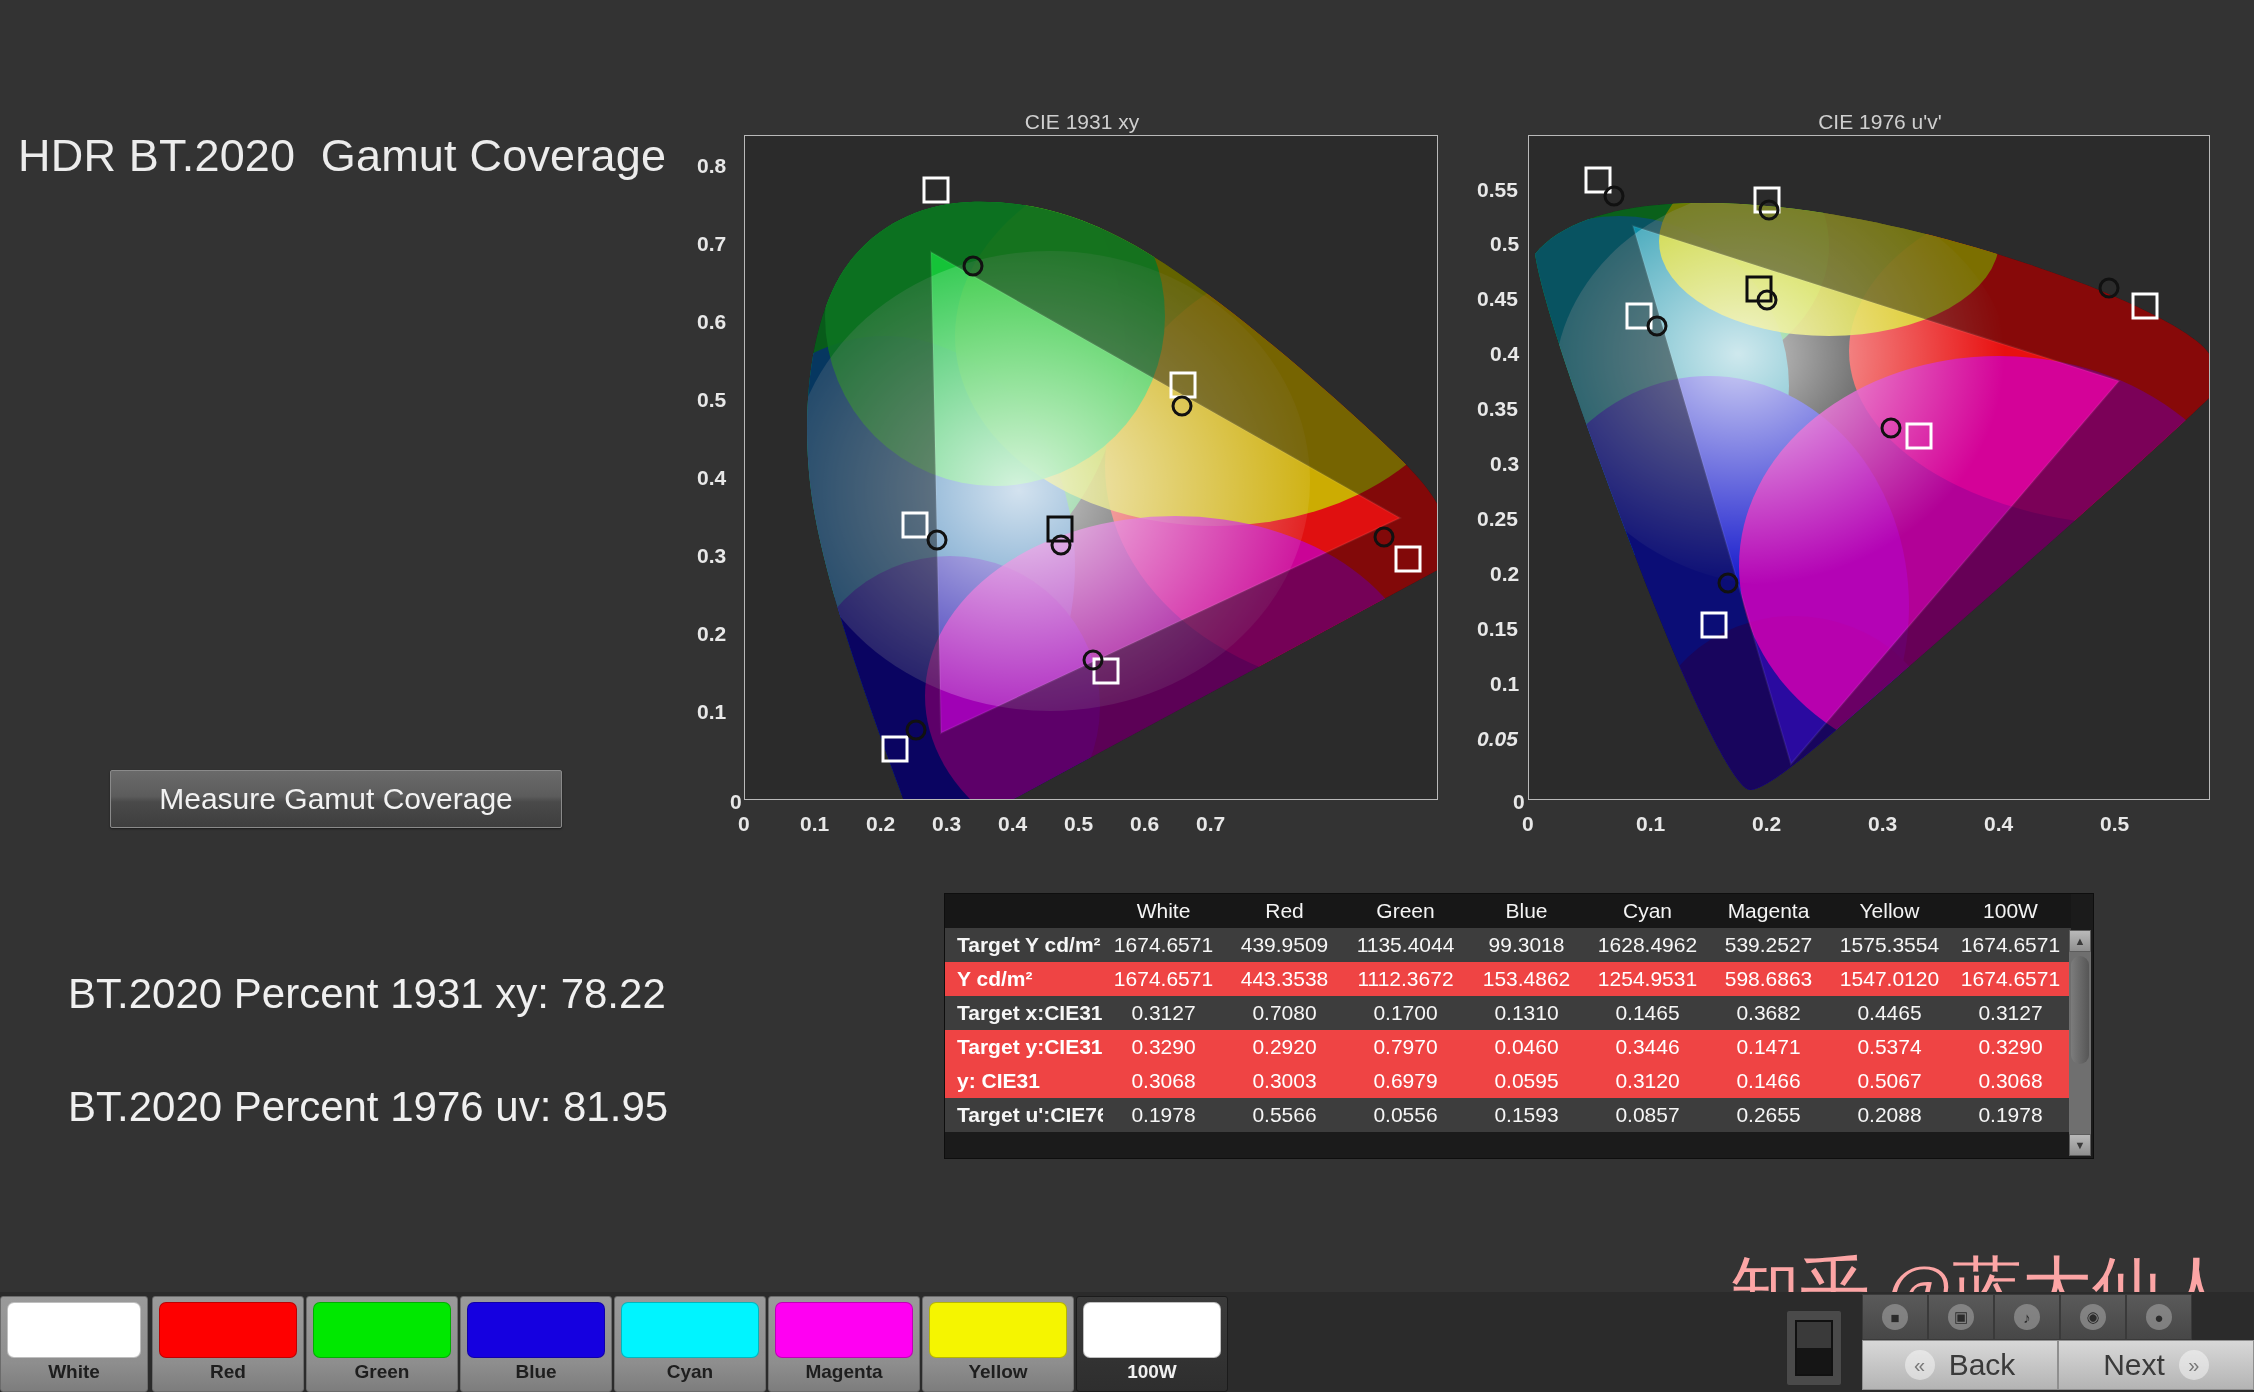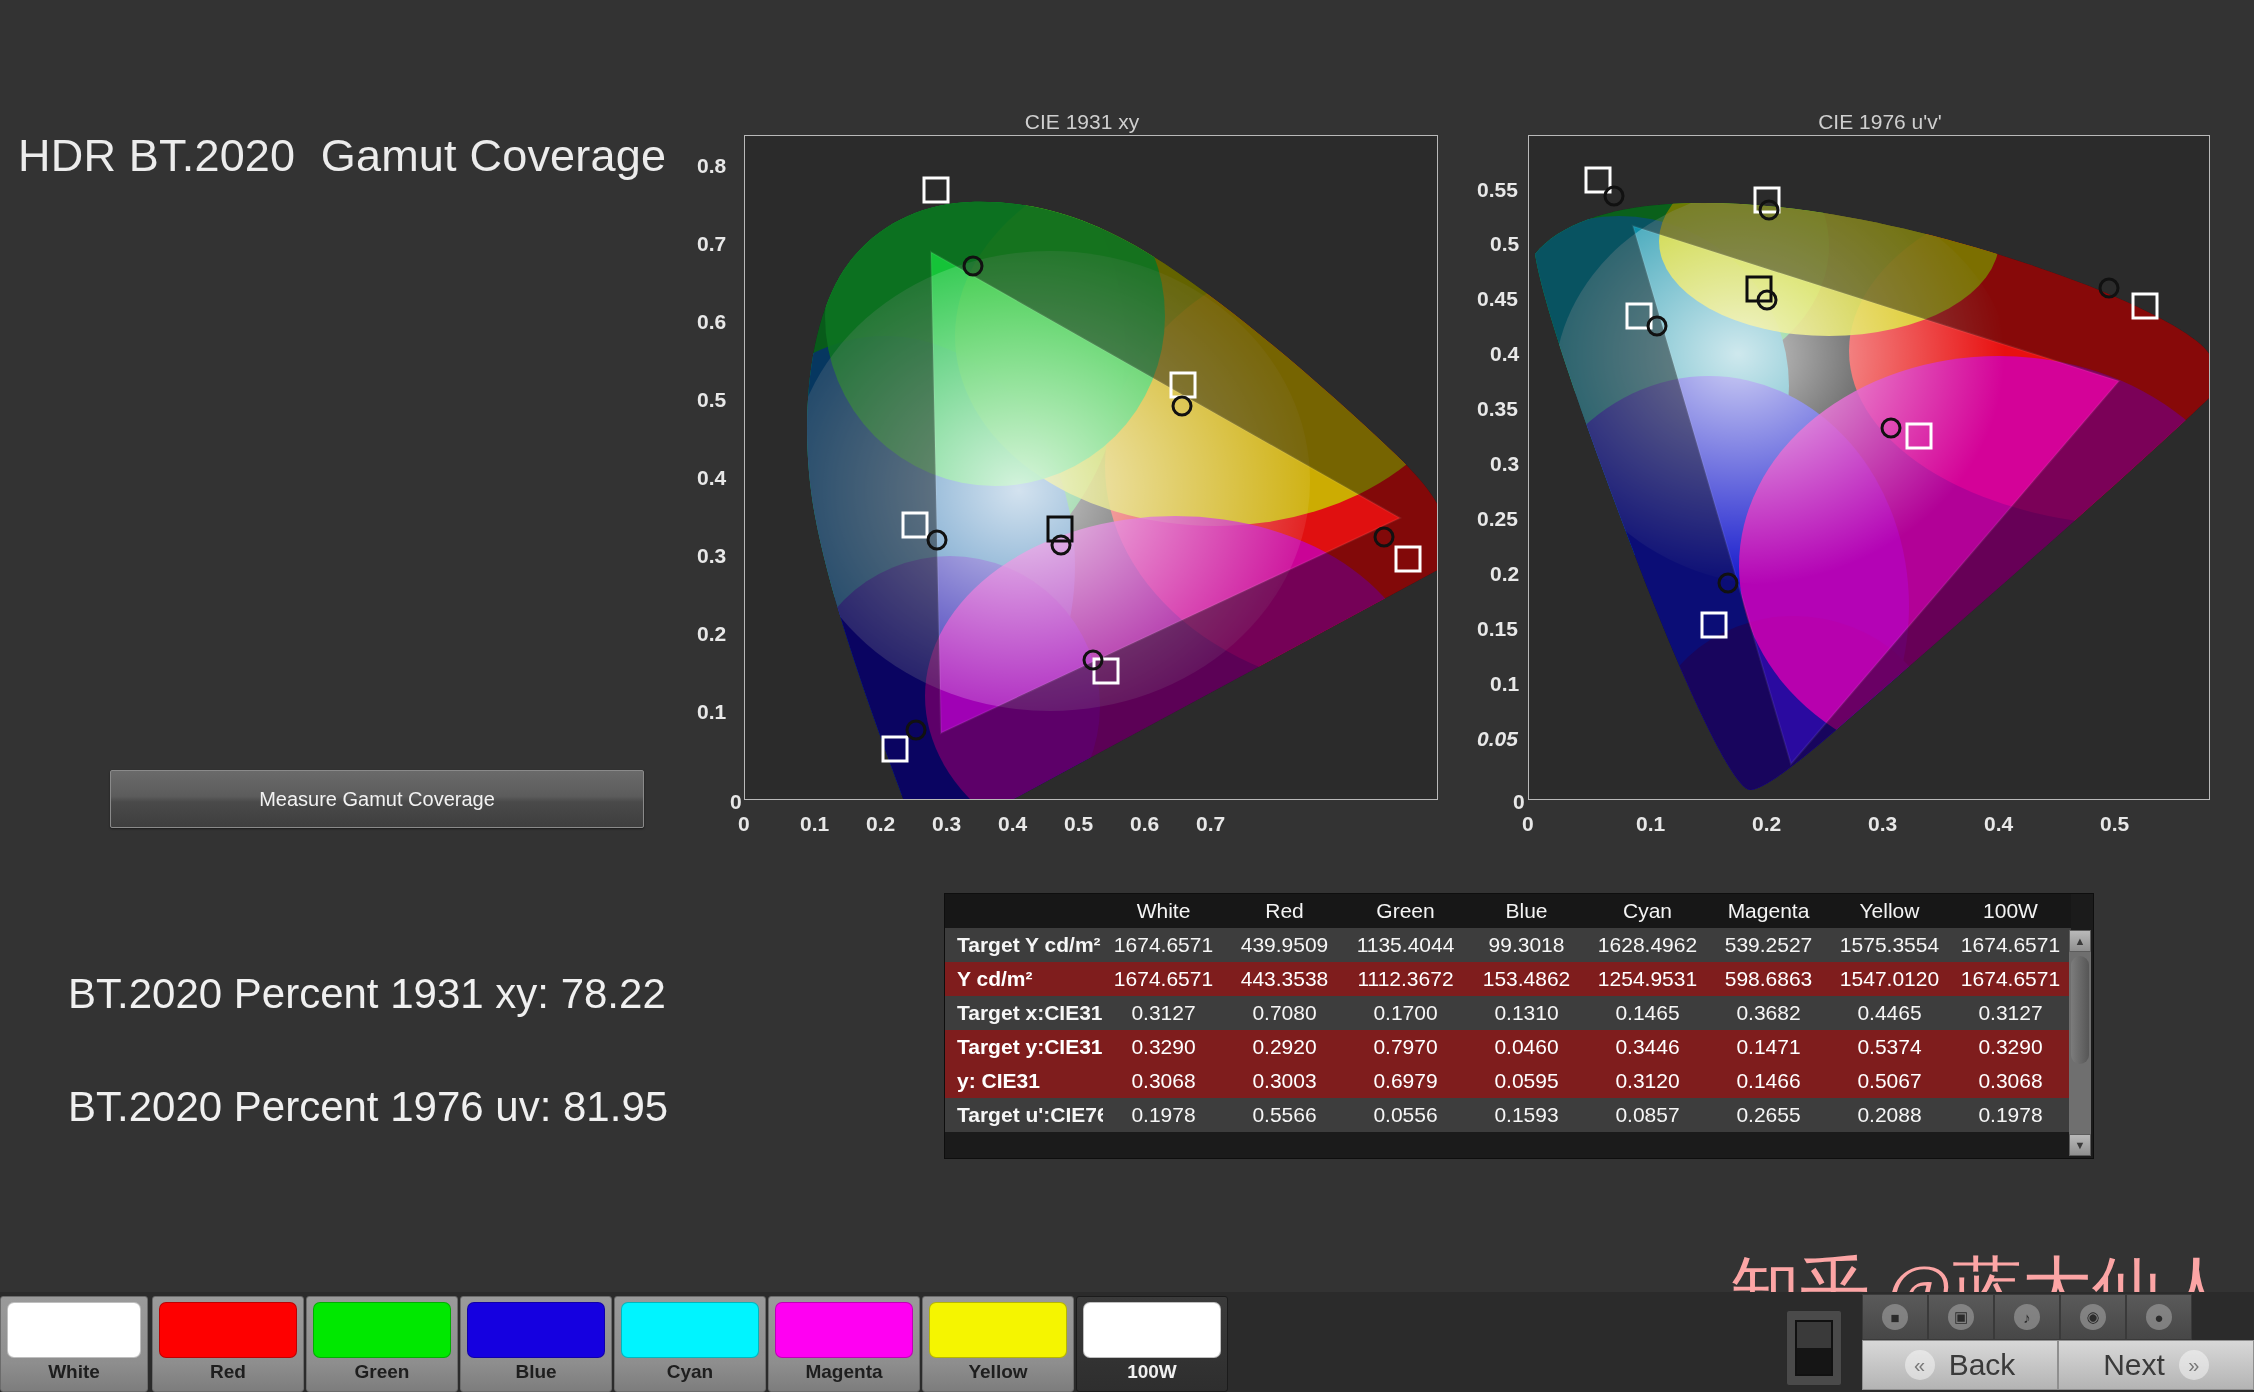--- a/index.html
+++ b/index.html
@@ -14,26 +14,26 @@
   
   .headline {
     position: absolute; left: 18px; top: 130px;
     font-size: 45px; color: #ececec; letter-spacing: 0.2px;
     font-weight: 400; white-space: pre;
   }
 
   
   .measure-btn {
     position: absolute; left: 110px; top: 770px;
-    width: 534px; height: 58px;
+    width: 452px; height: 58px;
     background: linear-gradient(to bottom, #6a6a6a 0%, #5c5c5c 45%, #4a4a4a 55%, #3e3e3e 100%);
     border: 1px solid #8a8a8a;
     border-radius: 2px;
     color: #f2f2f2;
-    font-size: 20px;
+    font-size: 30px;
     display: flex; align-items: center; justify-content: center;
     box-shadow: 0 1px 2px rgba(0,0,0,.5);
   }
 
   
   .pct {
     position: absolute; left: 68px;
     font-size: 42px; color: #f0f0f0; white-space: pre;
   }
   .pct1 { top: 970px; }
@@ -69,21 +69,21 @@
   }
   table.grid th.rowhead-col { width: 158px; }
   table.grid td {
     color: #f6f6f6; height: 34px; text-align: center; font-size: 21px;
     white-space: nowrap; overflow: hidden;
   }
   table.grid td.rowhead {
     text-align: left; padding-left: 12px; font-weight: 700;
   }
   tr.odd  td { background: #3d3d3d; margin-top: 24px; }
-  tr.even td { background: #7f1d1d; }
+  tr.even td { background: #ef4444; }
   tr.even td { color: #ffffff; }
   .scrollbar {
     position: absolute; right: 2px; top: 36px; width: 22px; height: 226px;
     background: #6f6f6f;
   }
   .sb-btn {
     position: absolute; left: 0; width: 22px; height: 22px;
     background: linear-gradient(to bottom,#b9b9b9,#8f8f8f);
     border: 1px solid #5c5c5c; display: flex; align-items: center; justify-content: center;
     font-size: 11px; color: #3a3a3a;

